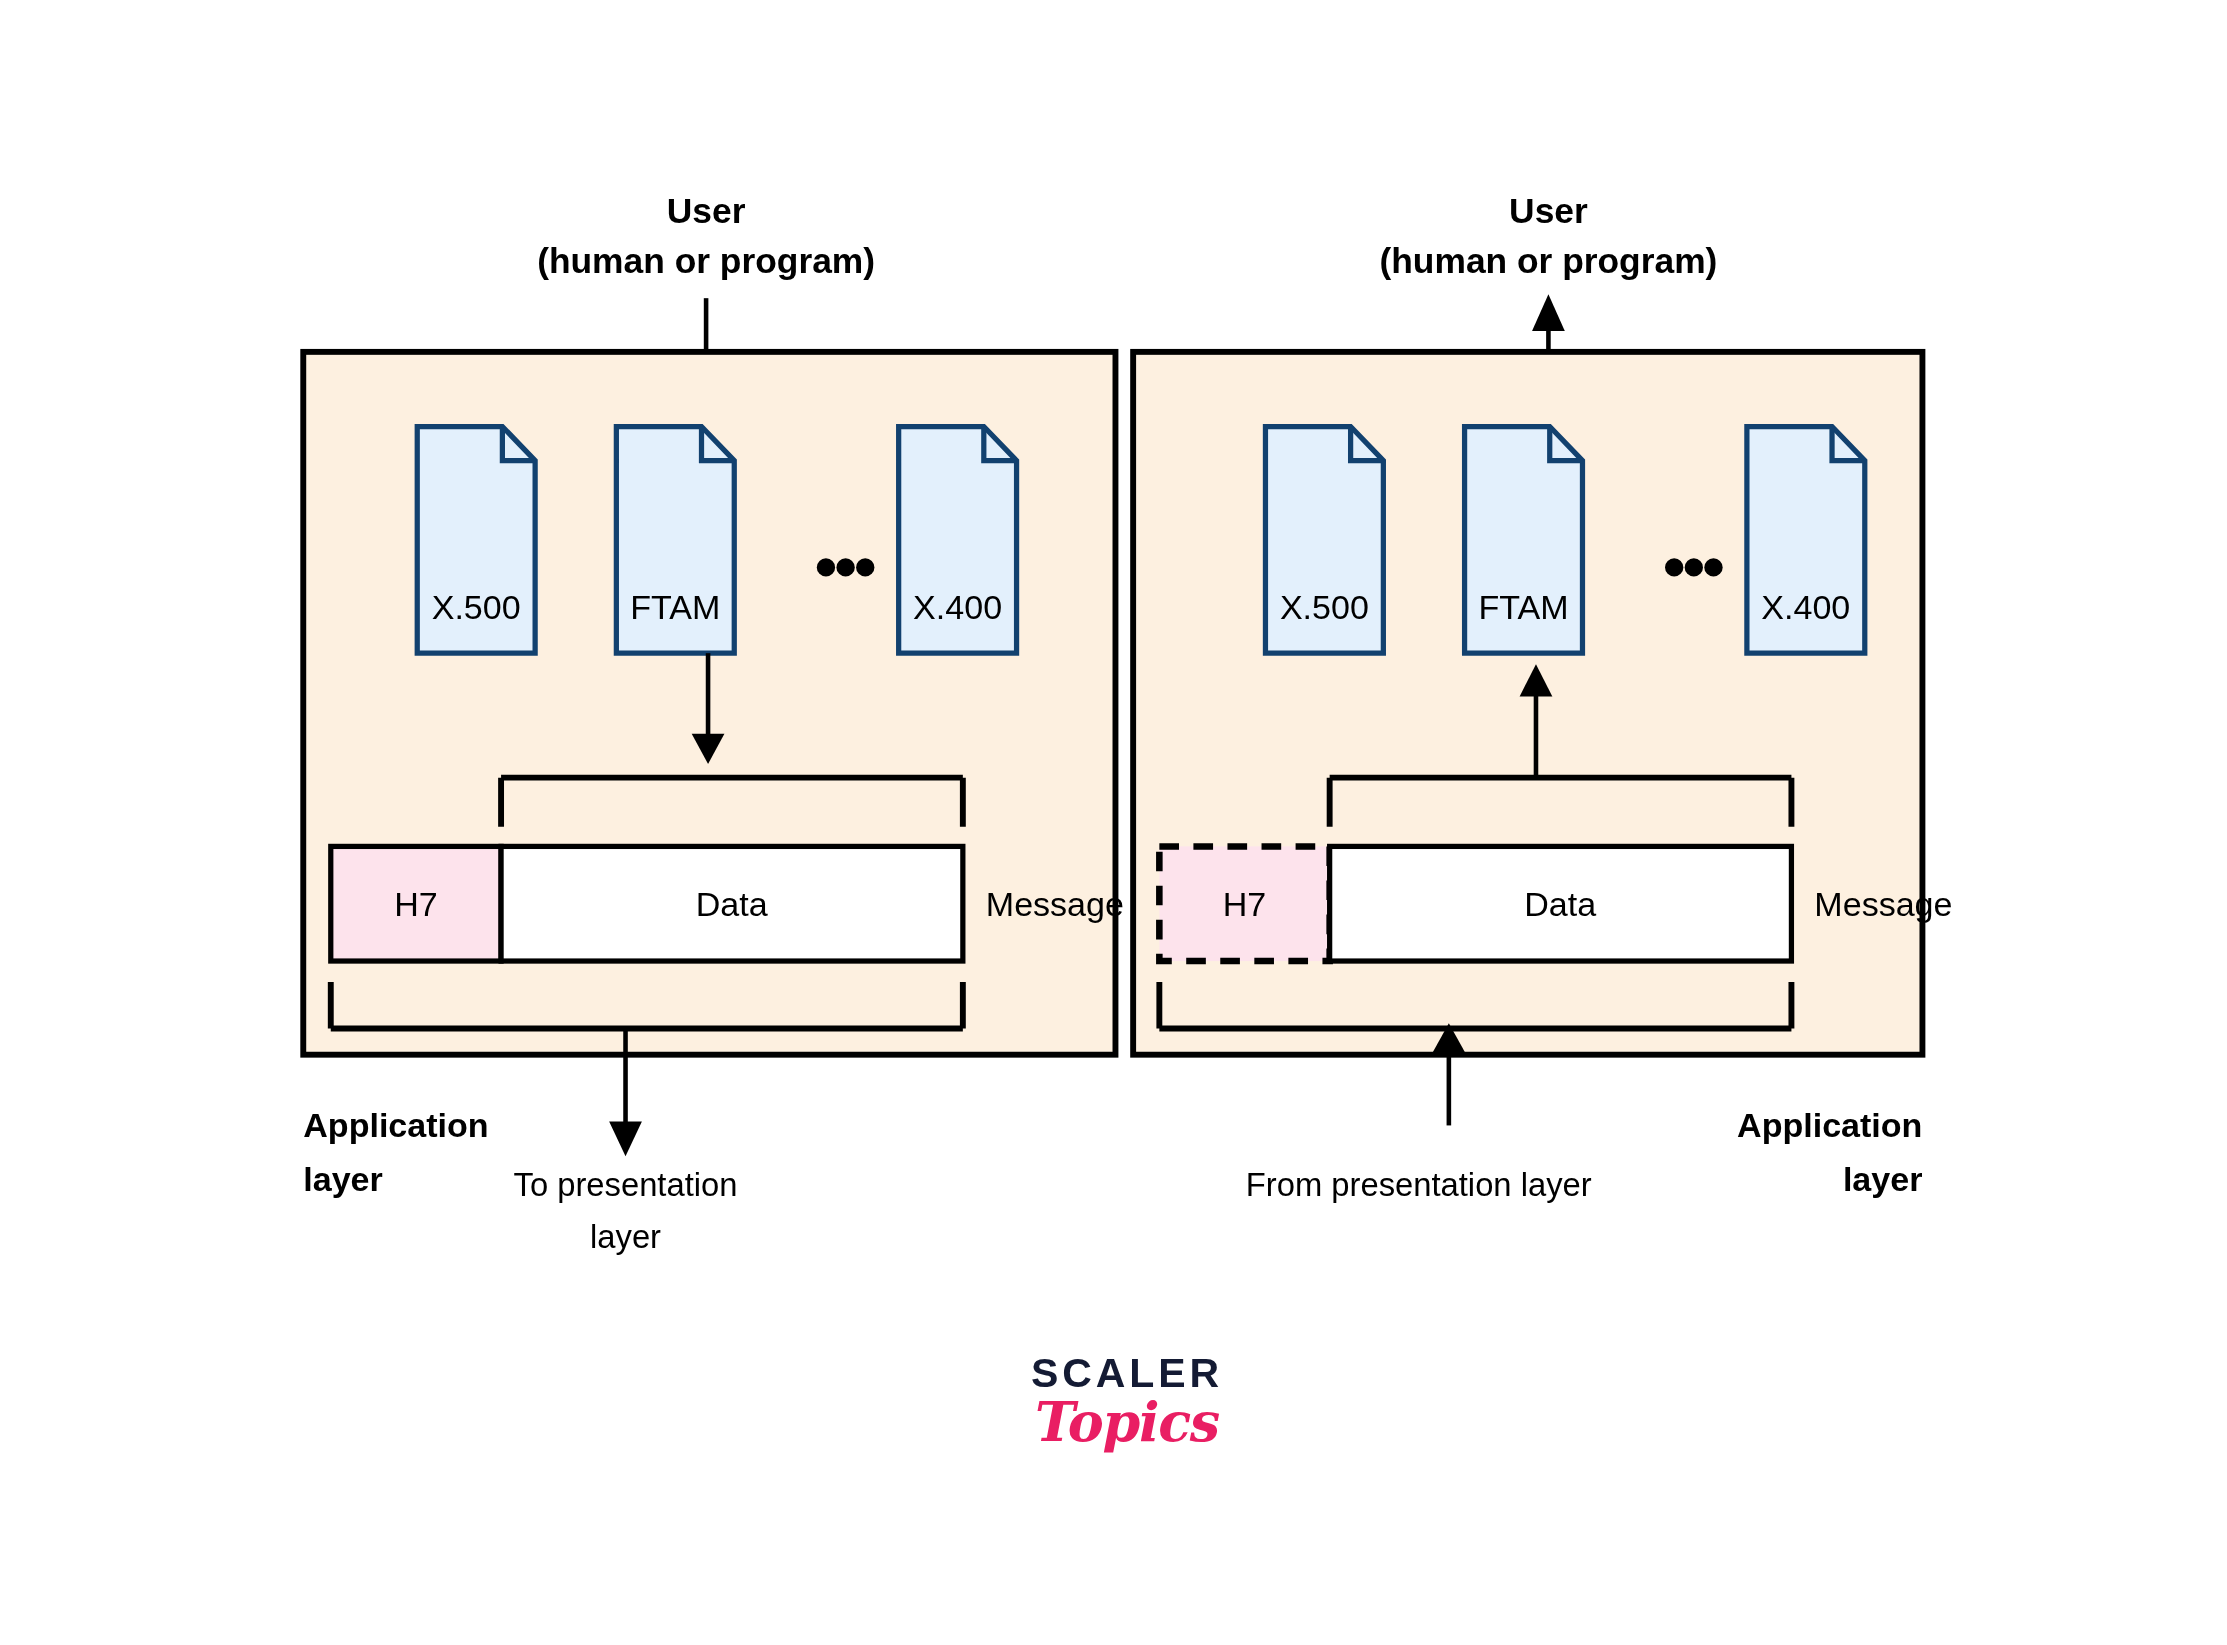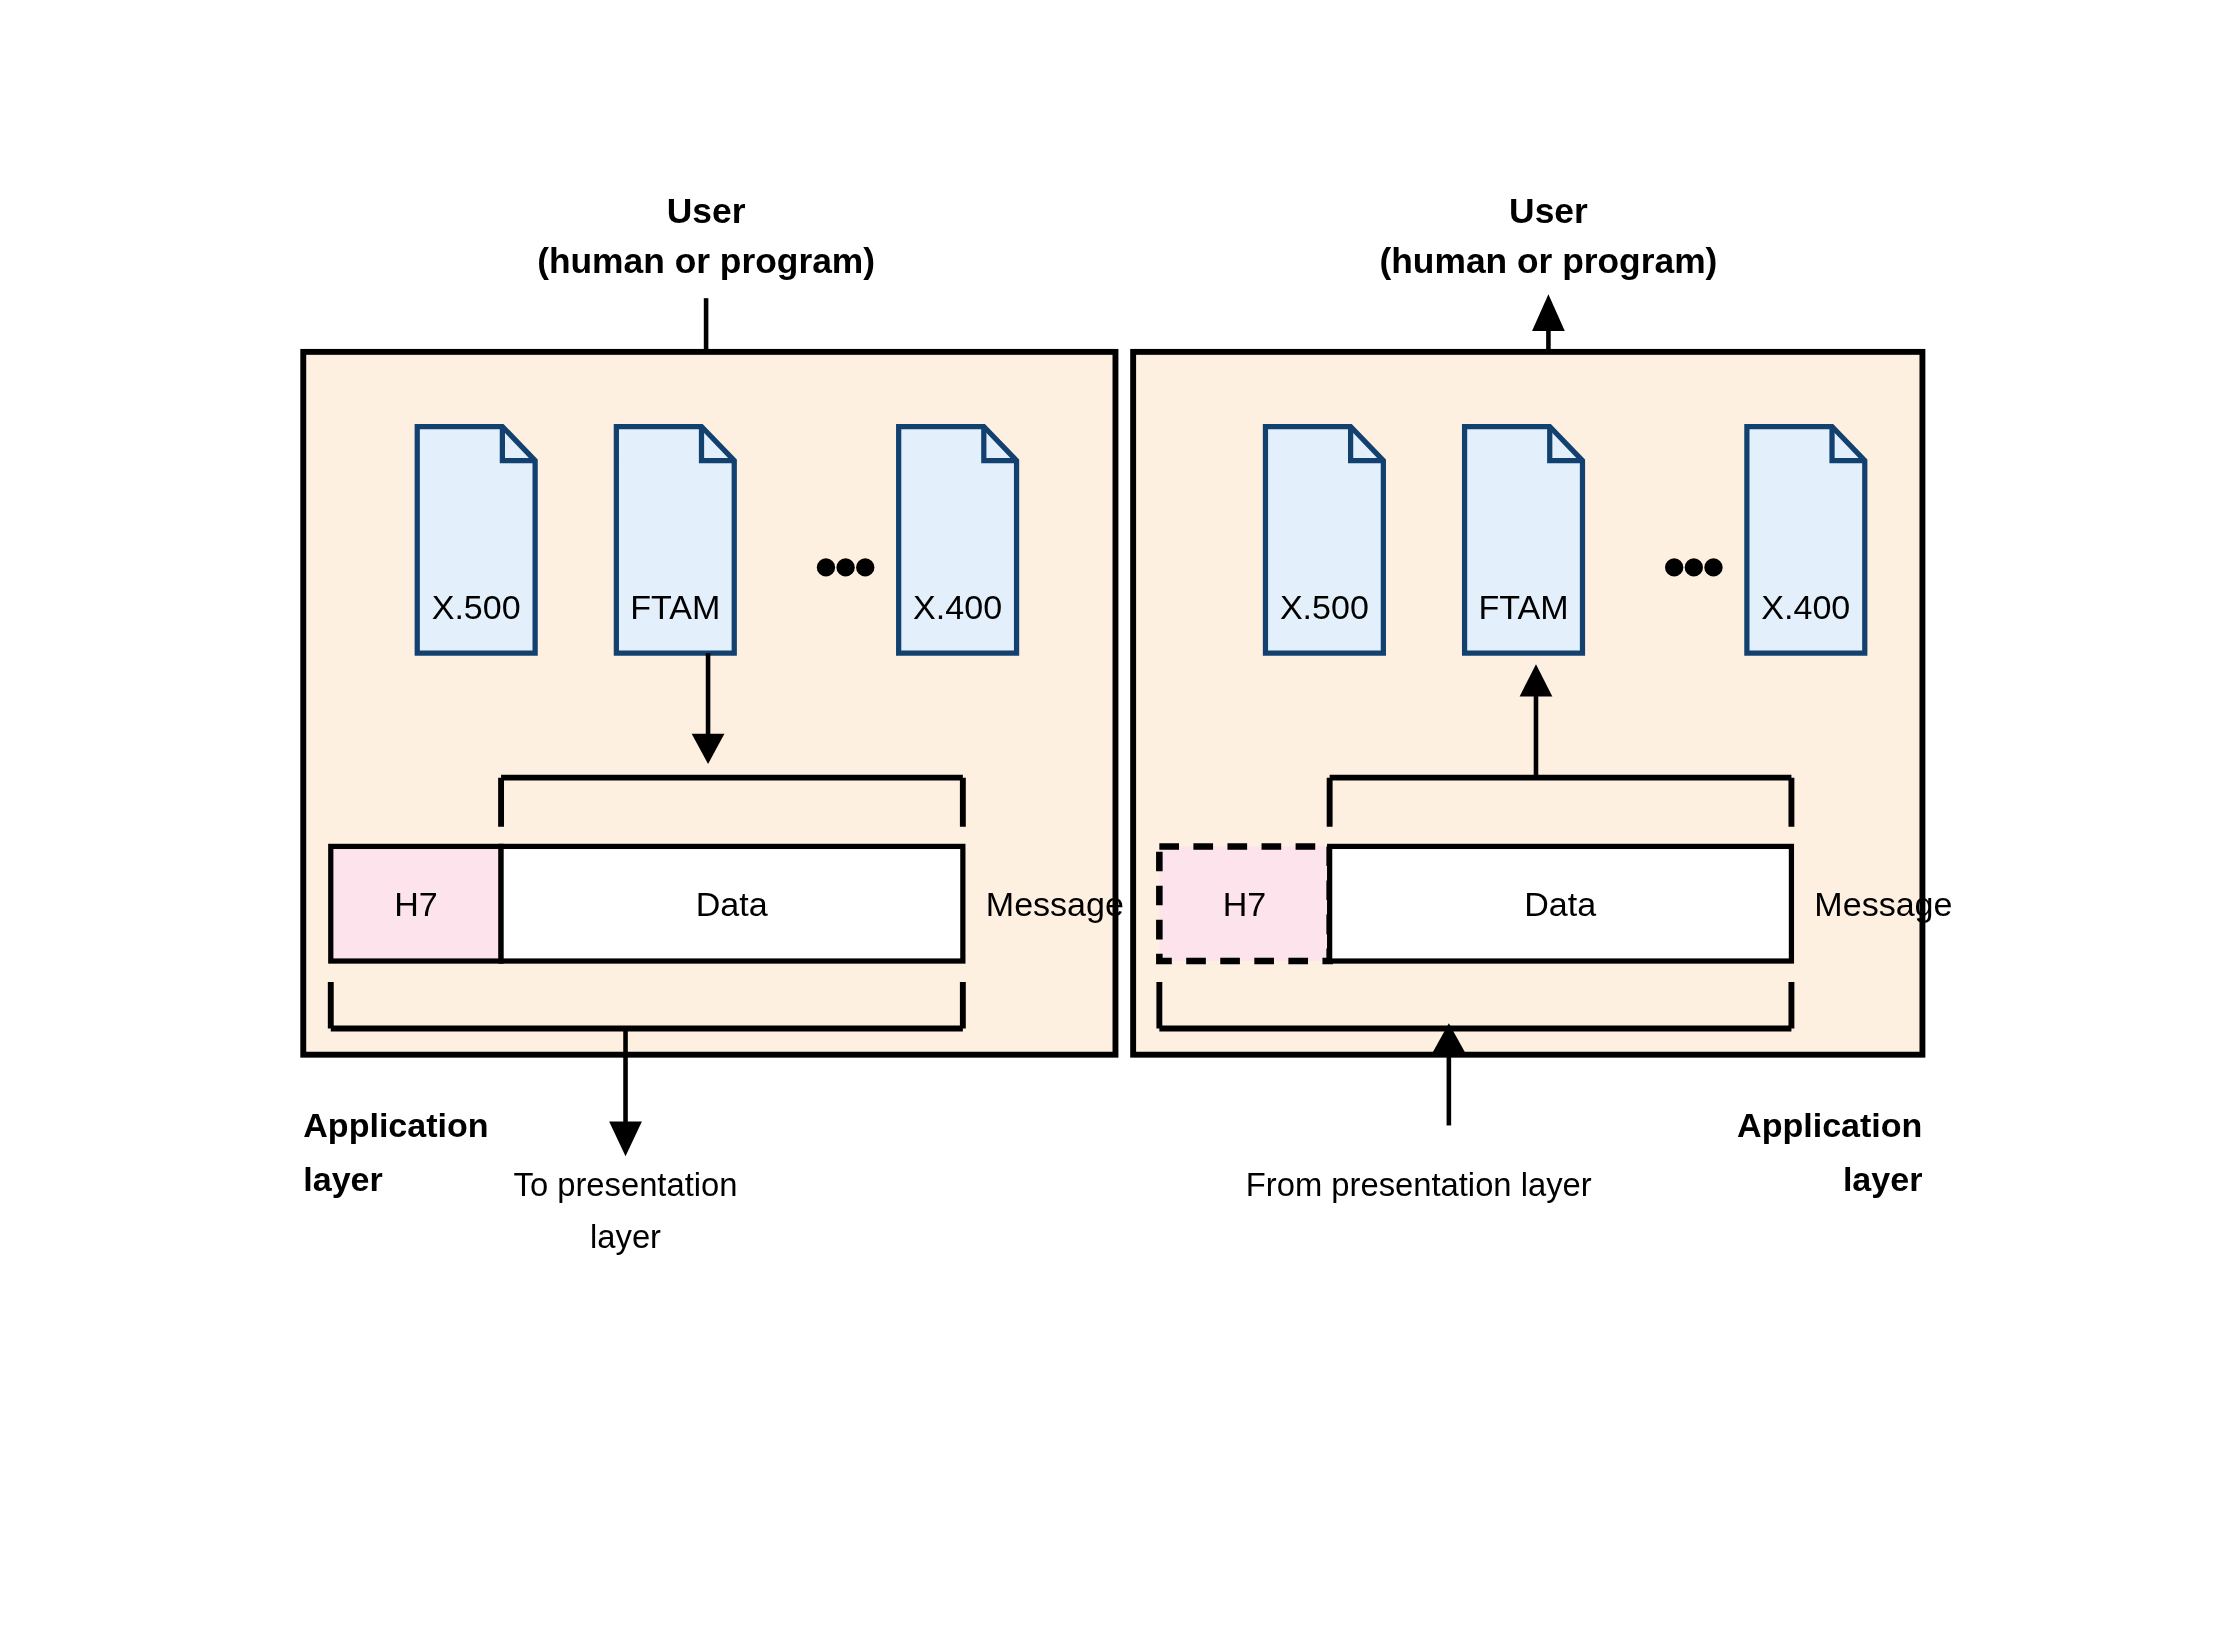--- a/index.html
+++ b/index.html
@@ -220,15 +220,19 @@
     </g>
 
     <text class="txt t-note" x="1902" y="1825" text-anchor="start">From presentation layer</text>
 
     <text class="txt t-layer" x="2935" y="1735" text-anchor="end">Application</text>
     <text class="txt t-layer" x="2935" y="1818" text-anchor="end">layer</text>
   </g>
 
 </svg>
 
-
+<div class="logo-wrap">
+  <span class="logo-scaler">SCALER</span>
+  <span class="logo-topics">Topics</span>
 </div>
 
+</div>
+
 
 </body></html>

